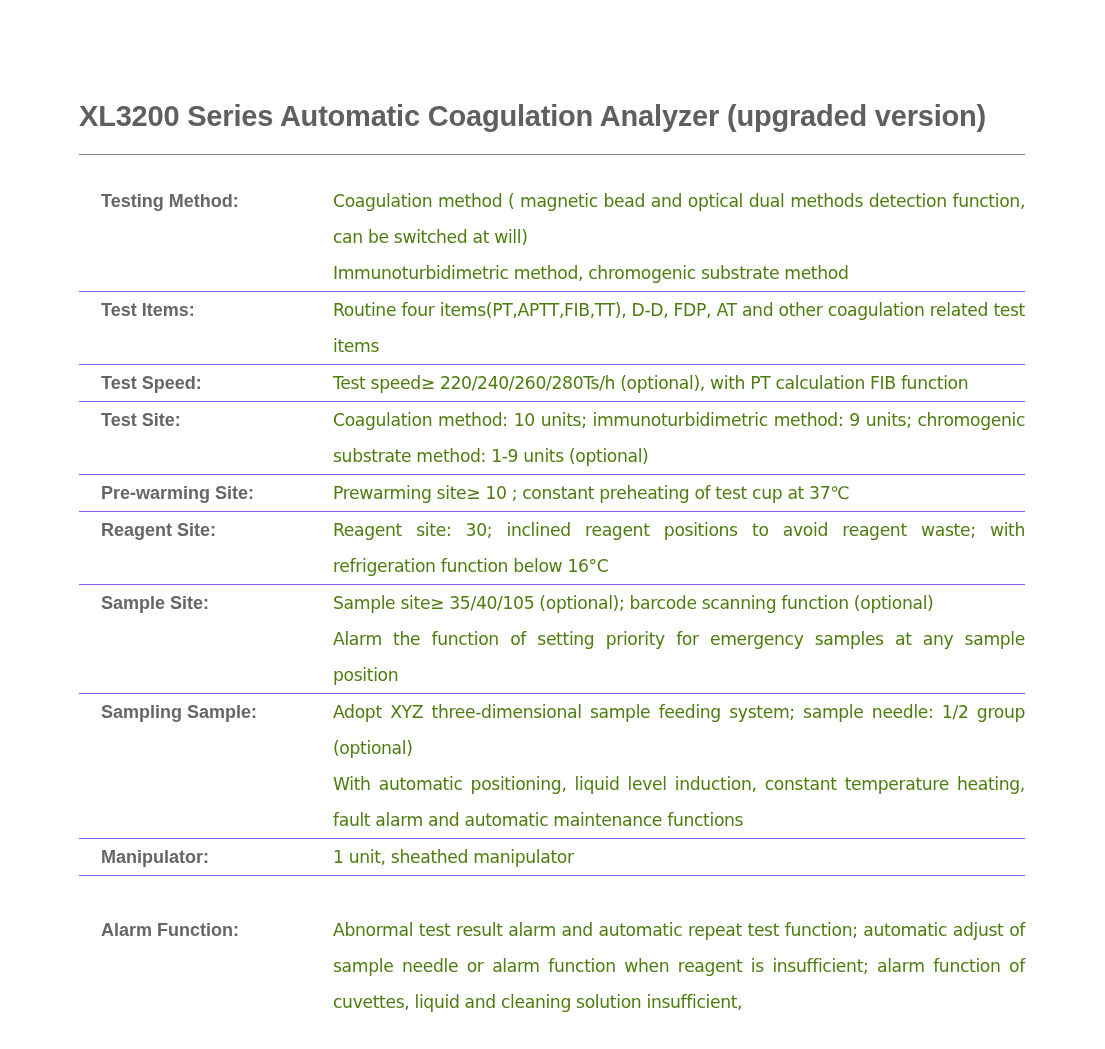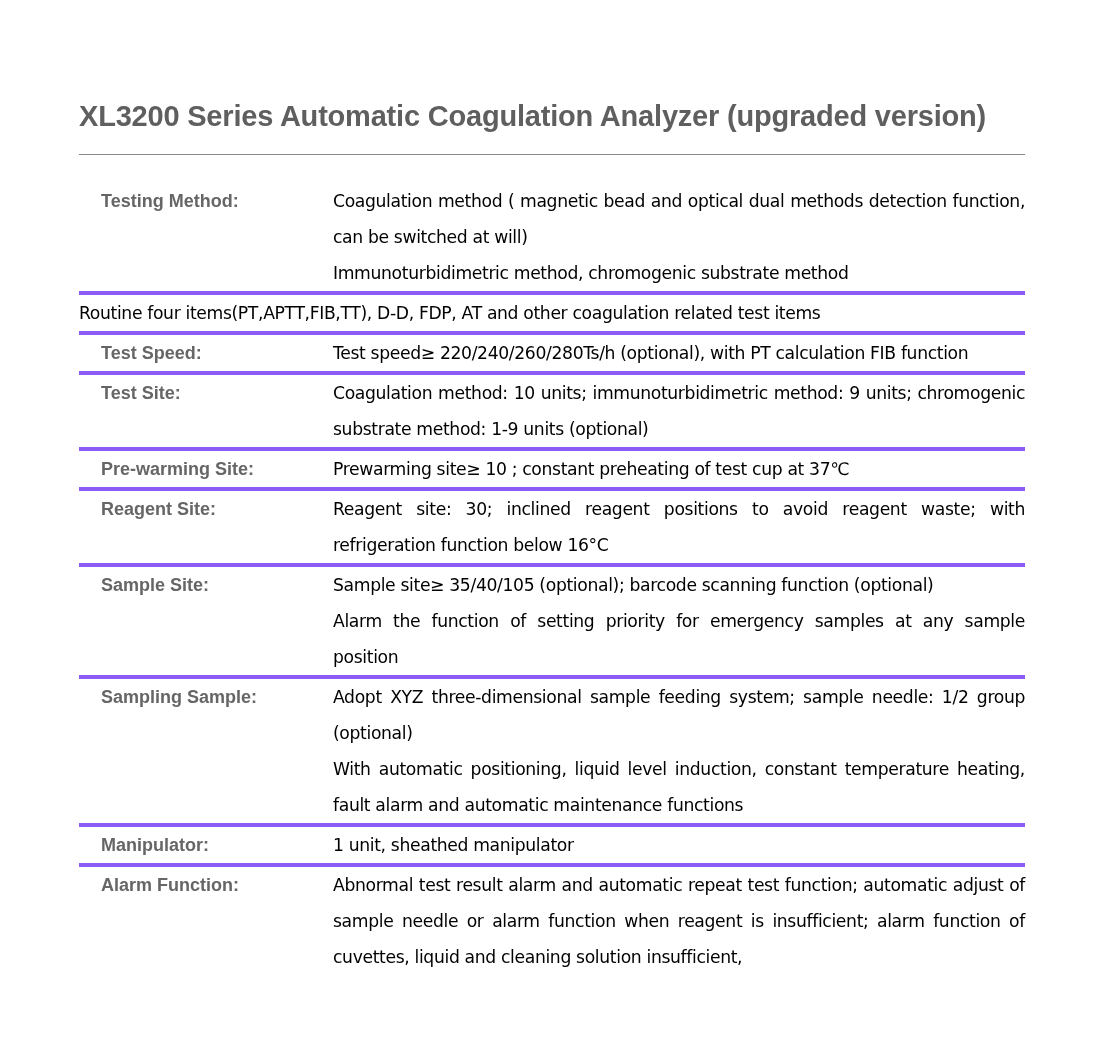--- a/index.html
+++ b/index.html
@@ -8,49 +8,50 @@
     position: absolute; left: 79px; top: 100px;
     font-family: "Liberation Sans", sans-serif; font-weight: bold;
     font-size: 29px; color: #5f5f5f; letter-spacing: -0.2px;
     white-space: nowrap;
   }
   .title-rule {
     position: absolute; left: 79px; top: 154px; width: 946px; height: 0;
     border-top: 1.5px solid #8a8a8a;
   }
   .spec-table { position: absolute; left: 79px; top: 183px; width: 946px; }
-  .row { display: flex; border-bottom: 4px solid #8b5cf6; }
-  .row:last-child { border-bottom: none; }
+  .row { display: flex; border-bottom: 1px solid #8b5cf6; }
+  .row:last-child { border-bottom: none; margin-top: 36px; }
   .label {
     width: 254px; flex: none; padding-left: 22px; box-sizing: border-box;
     font-family: "Liberation Sans", sans-serif; font-weight: bold;
     font-size: 18px; color: #666666; line-height: 36px;
   }
   .value {
     flex: 1; font-family: "DejaVu Sans", sans-serif; font-size: 17.2px;
-    color: #000000; line-height: 36px; text-align: justify;
+    color: #4d7c0f; line-height: 36px; text-align: justify;
     letter-spacing: -0.35px;
   }
   .value .line { display: block; }
 </style>
 </head>
 <body>
 
 <div class="title">XL3200 Series Automatic Coagulation Analyzer (upgraded version)</div>
 <div class="title-rule"></div>
 
 <div class="spec-table">
   <div class="row">
     <div class="label">Testing Method:</div>
     <div class="value">
       <span class="line">Coagulation method ( magnetic bead and optical dual methods detection function, can be switched at will)</span>
       <span class="line">Immunoturbidimetric method, chromogenic substrate method</span>
     </div>
   </div>
   <div class="row">
+    <div class="label">Test Items:</div>
     <div class="value">
       <span class="line">Routine four items(PT,APTT,FIB,TT), D-D, FDP, AT and other coagulation related test items</span>
     </div>
   </div>
   <div class="row">
     <div class="label">Test Speed:</div>
     <div class="value">
       <span class="line">Test speed≥ 220/240/260/280Ts/h (optional), with PT calculation FIB function</span>
     </div>
   </div>

